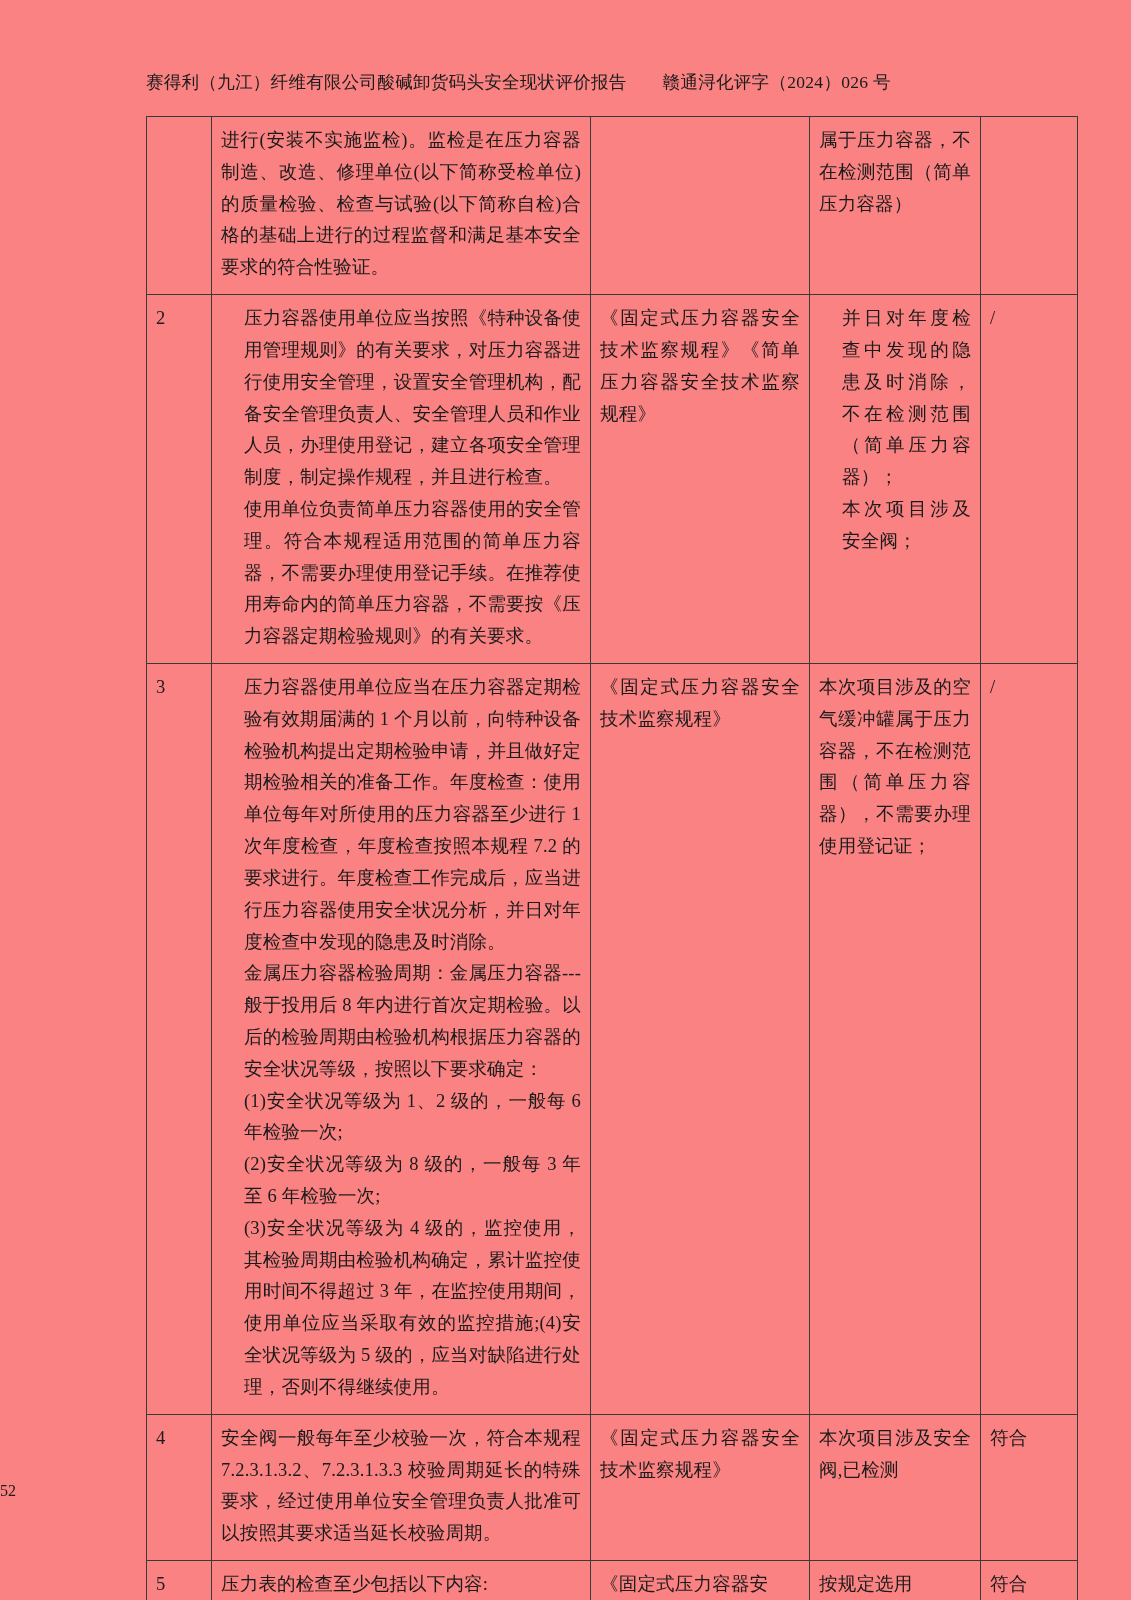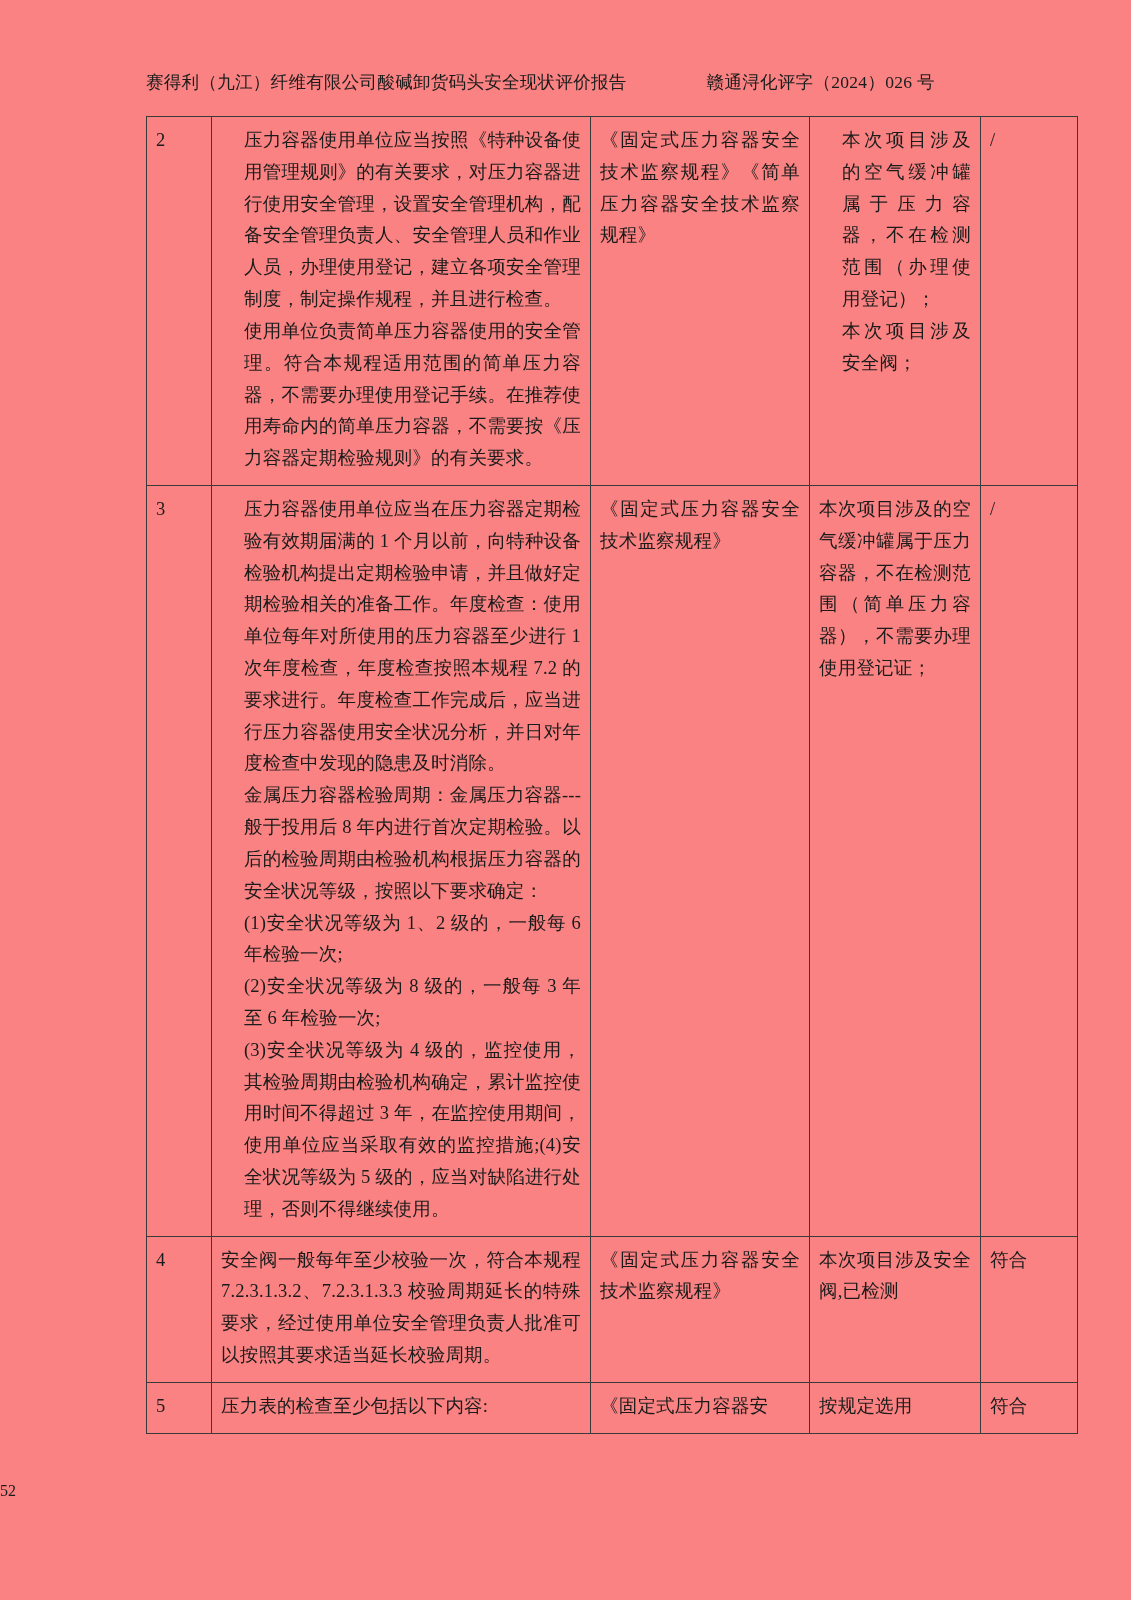--- a/index.html
+++ b/index.html
@@ -29,21 +29,21 @@
     align-items: baseline;
     font-size: 17.5px;
     letter-spacing: 0.3px;
     margin-bottom: 22px;
     padding-left: 6px;
   }
   .header-left {
     white-space: nowrap;
   }
   .header-right {
-    margin-left: 80px;
+    margin-left: 36px;
     white-space: nowrap;
   }
   table.doc-table {
     border-collapse: collapse;
     width: 862px;
     margin-left: 6px;
     table-layout: fixed;
   }
   table.doc-table td {
     border: 1px solid #3a3a3a;
@@ -93,28 +93,35 @@
 <div class="page">
 
   <div class="header">
     <span class="header-left">赛得利（九江）纤维有限公司酸碱卸货码头安全现状评价报告</span>
     <span class="header-right">赣通浔化评字（2024）026 号</span>
   </div>
 
   <table class="doc-table">
     <tbody>
       <tr>
+        <td class="col-num"></td>
+        <td class="col-req just">进行(安装不实施监检)。监检是在压力容器制造、改造、修理单位(以下简称受检单位)的质量检验、检查与试验(以下简称自检)合格的基础上进行的过程监督和满足基本安全要求的符合性验证。</td>
+        <td class="col-basis just"></td>
+        <td class="col-result just">属于压力容器，不在检测范围（简单压力容器）</td>
+        <td class="col-conf"></td>
+      </tr>
+      <tr>
         <td class="col-num">2</td>
         <td class="col-req just">
             <span class="cellline">压力容器使用单位应当按照《特种设备使用管理规则》的有关要求，对压力容器进行使用安全管理，设置安全管理机构，配备安全管理负责人、安全管理人员和作业人员，办理使用登记，建立各项安全管理制度，制定操作规程，并且进行检查。</span>
             <span class="cellline">使用单位负责简单压力容器使用的安全管理。符合本规程适用范围的简单压力容器，不需要办理使用登记手续。在推荐使用寿命内的简单压力容器，不需要按《压力容器定期检验规则》的有关要求。</span>
           </td>
         <td class="col-basis just">《固定式压力容器安全技术监察规程》《简单压力容器安全技术监察规程》</td>
         <td class="col-result just">
-            <span class="cellline">本次项目涉及的空气缓冲罐属于压力容器，不在检测范围（办理使用登记）；</span>
+            <span class="cellline">并日对年度检查中发现的隐患及时消除，不在检测范围（简单压力容器）；</span>
             <span class="cellline">本次项目涉及安全阀；</span>
           </td>
         <td class="col-conf">/</td>
       </tr>
       <tr>
         <td class="col-num">3</td>
         <td class="col-req just">
             <span class="cellline">压力容器使用单位应当在压力容器定期检验有效期届满的 1 个月以前，向特种设备检验机构提出定期检验申请，并且做好定期检验相关的准备工作。年度检查：使用单位每年对所使用的压力容器至少进行 1 次年度检查，年度检查按照本规程 7.2 的要求进行。年度检查工作完成后，应当进行压力容器使用安全状况分析，并日对年度检查中发现的隐患及时消除。</span>
             <span class="cellline">金属压力容器检验周期：金属压力容器---般于投用后 8 年内进行首次定期检验。以后的检验周期由检验机构根据压力容器的安全状况等级，按照以下要求确定：</span>
             <span class="cellline">(1)安全状况等级为 1、2 级的，一般每 6 年检验一次;</span>

